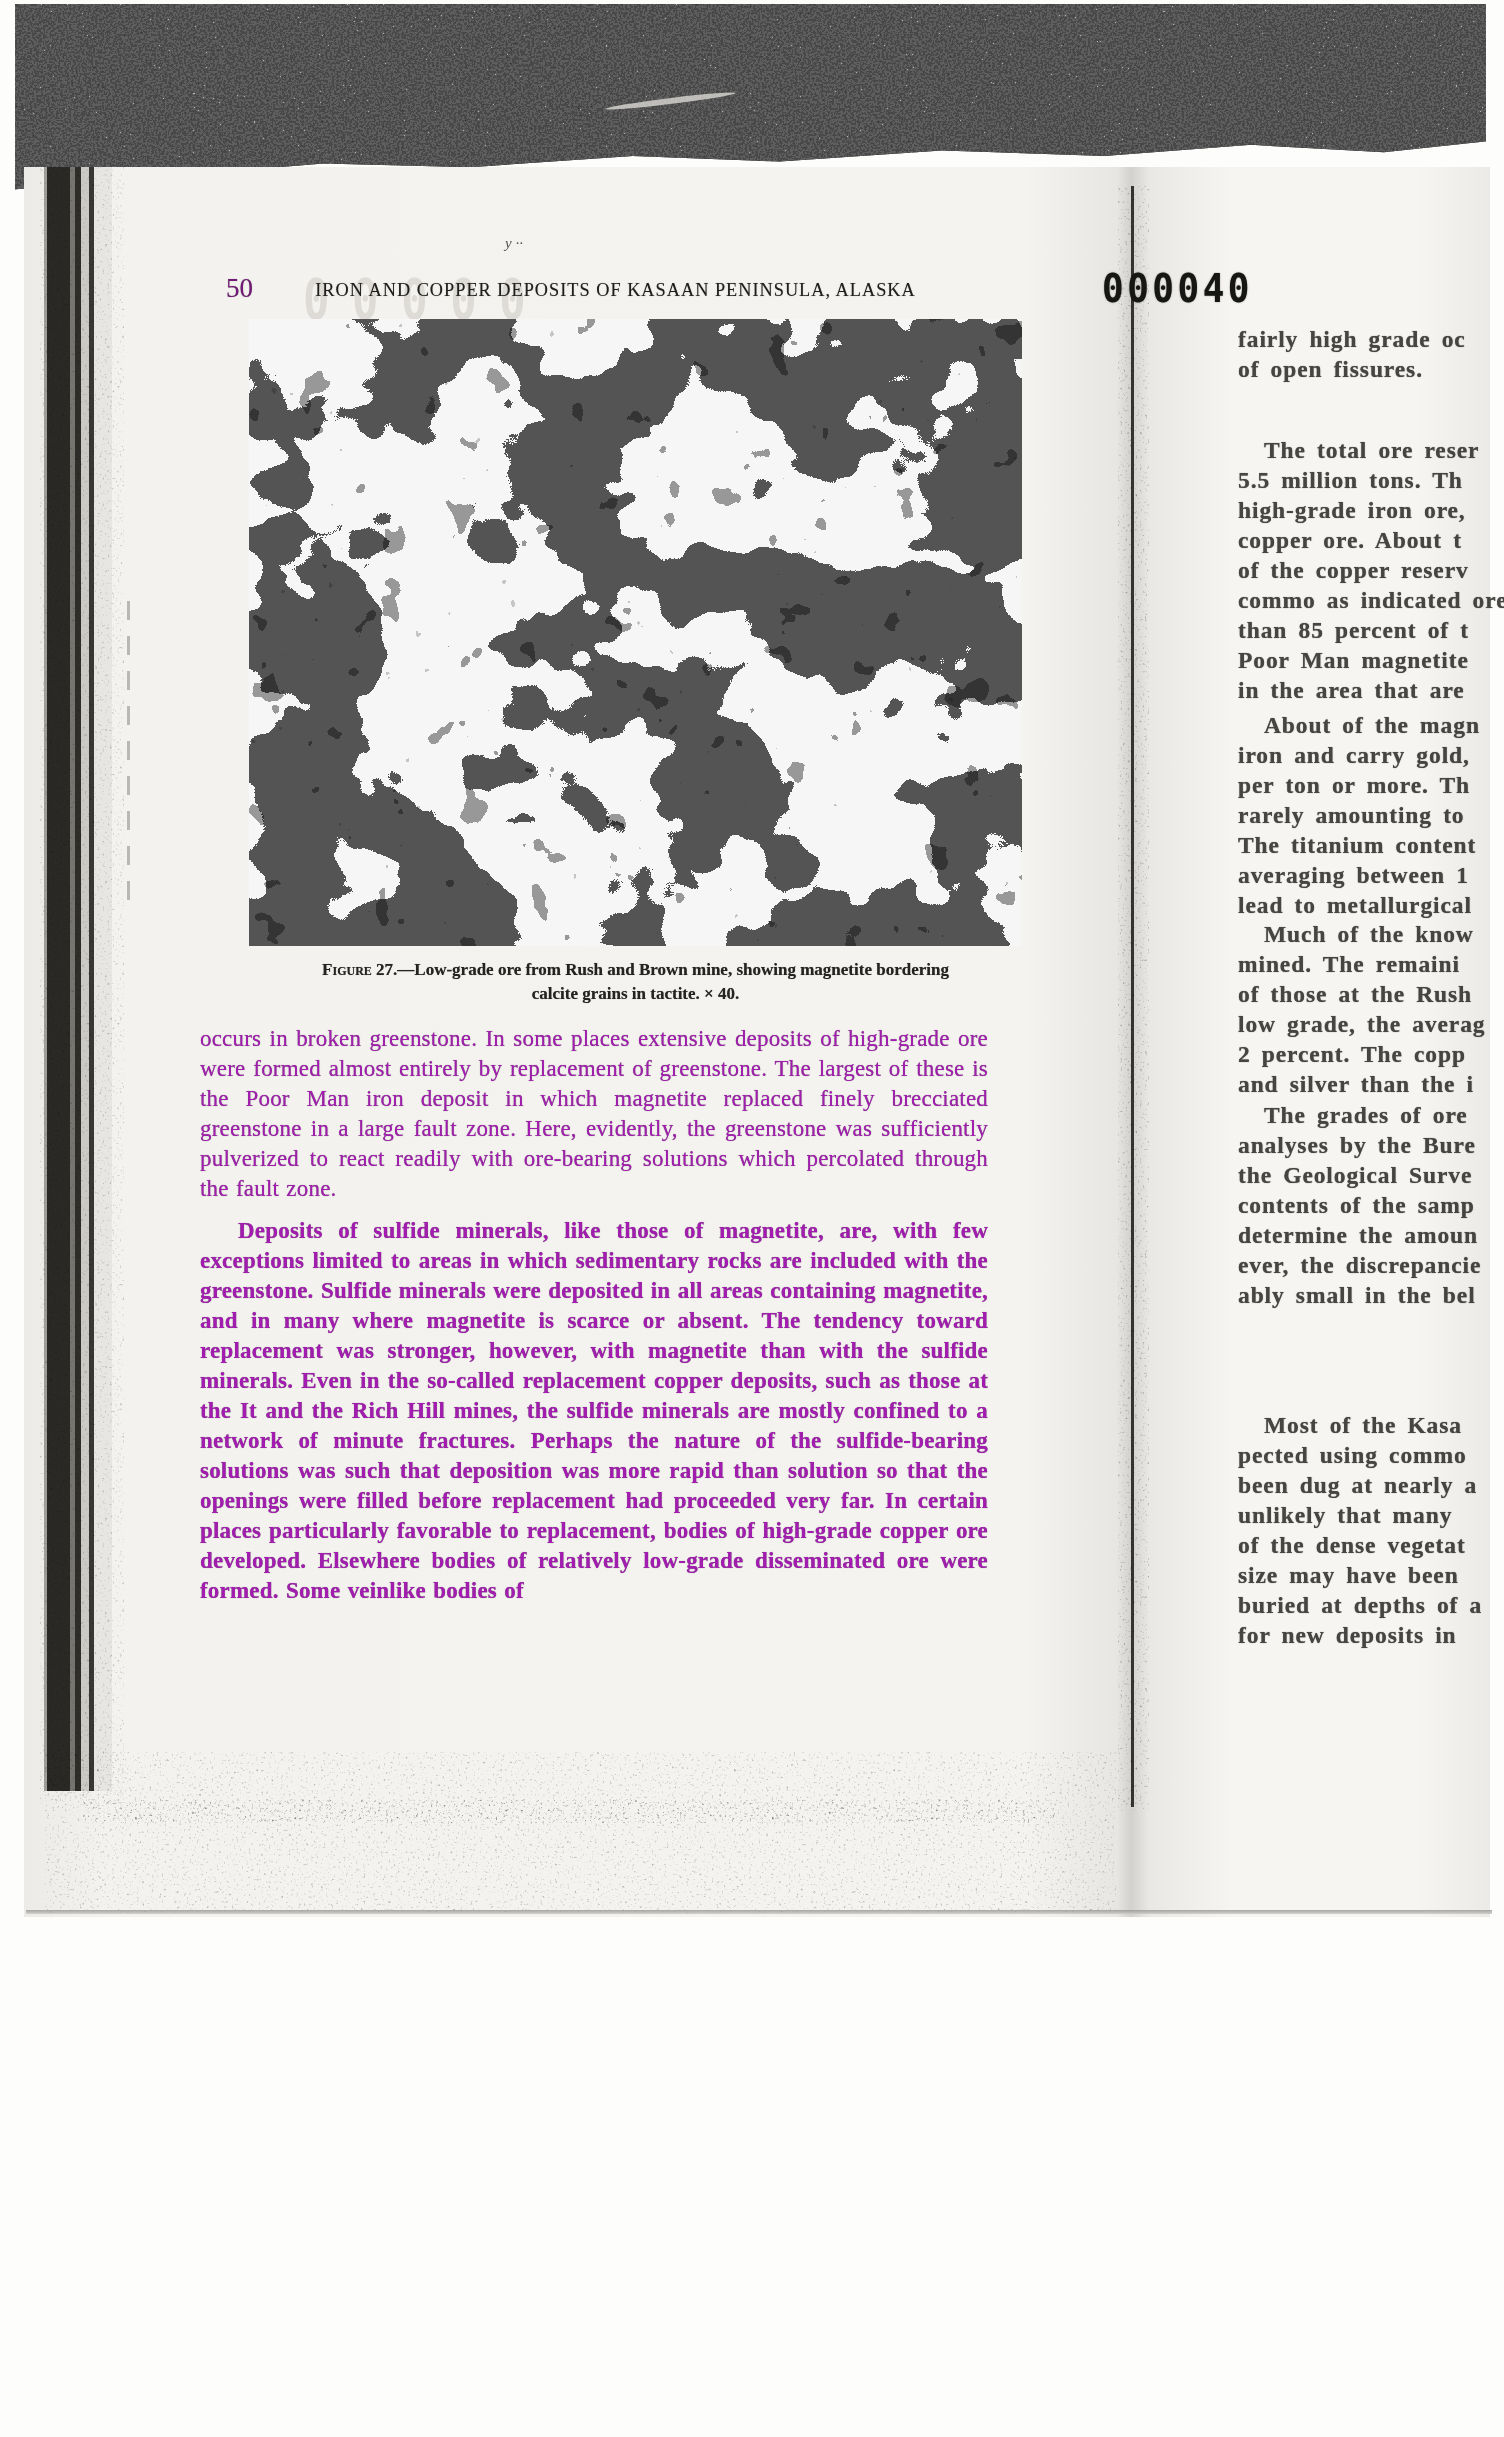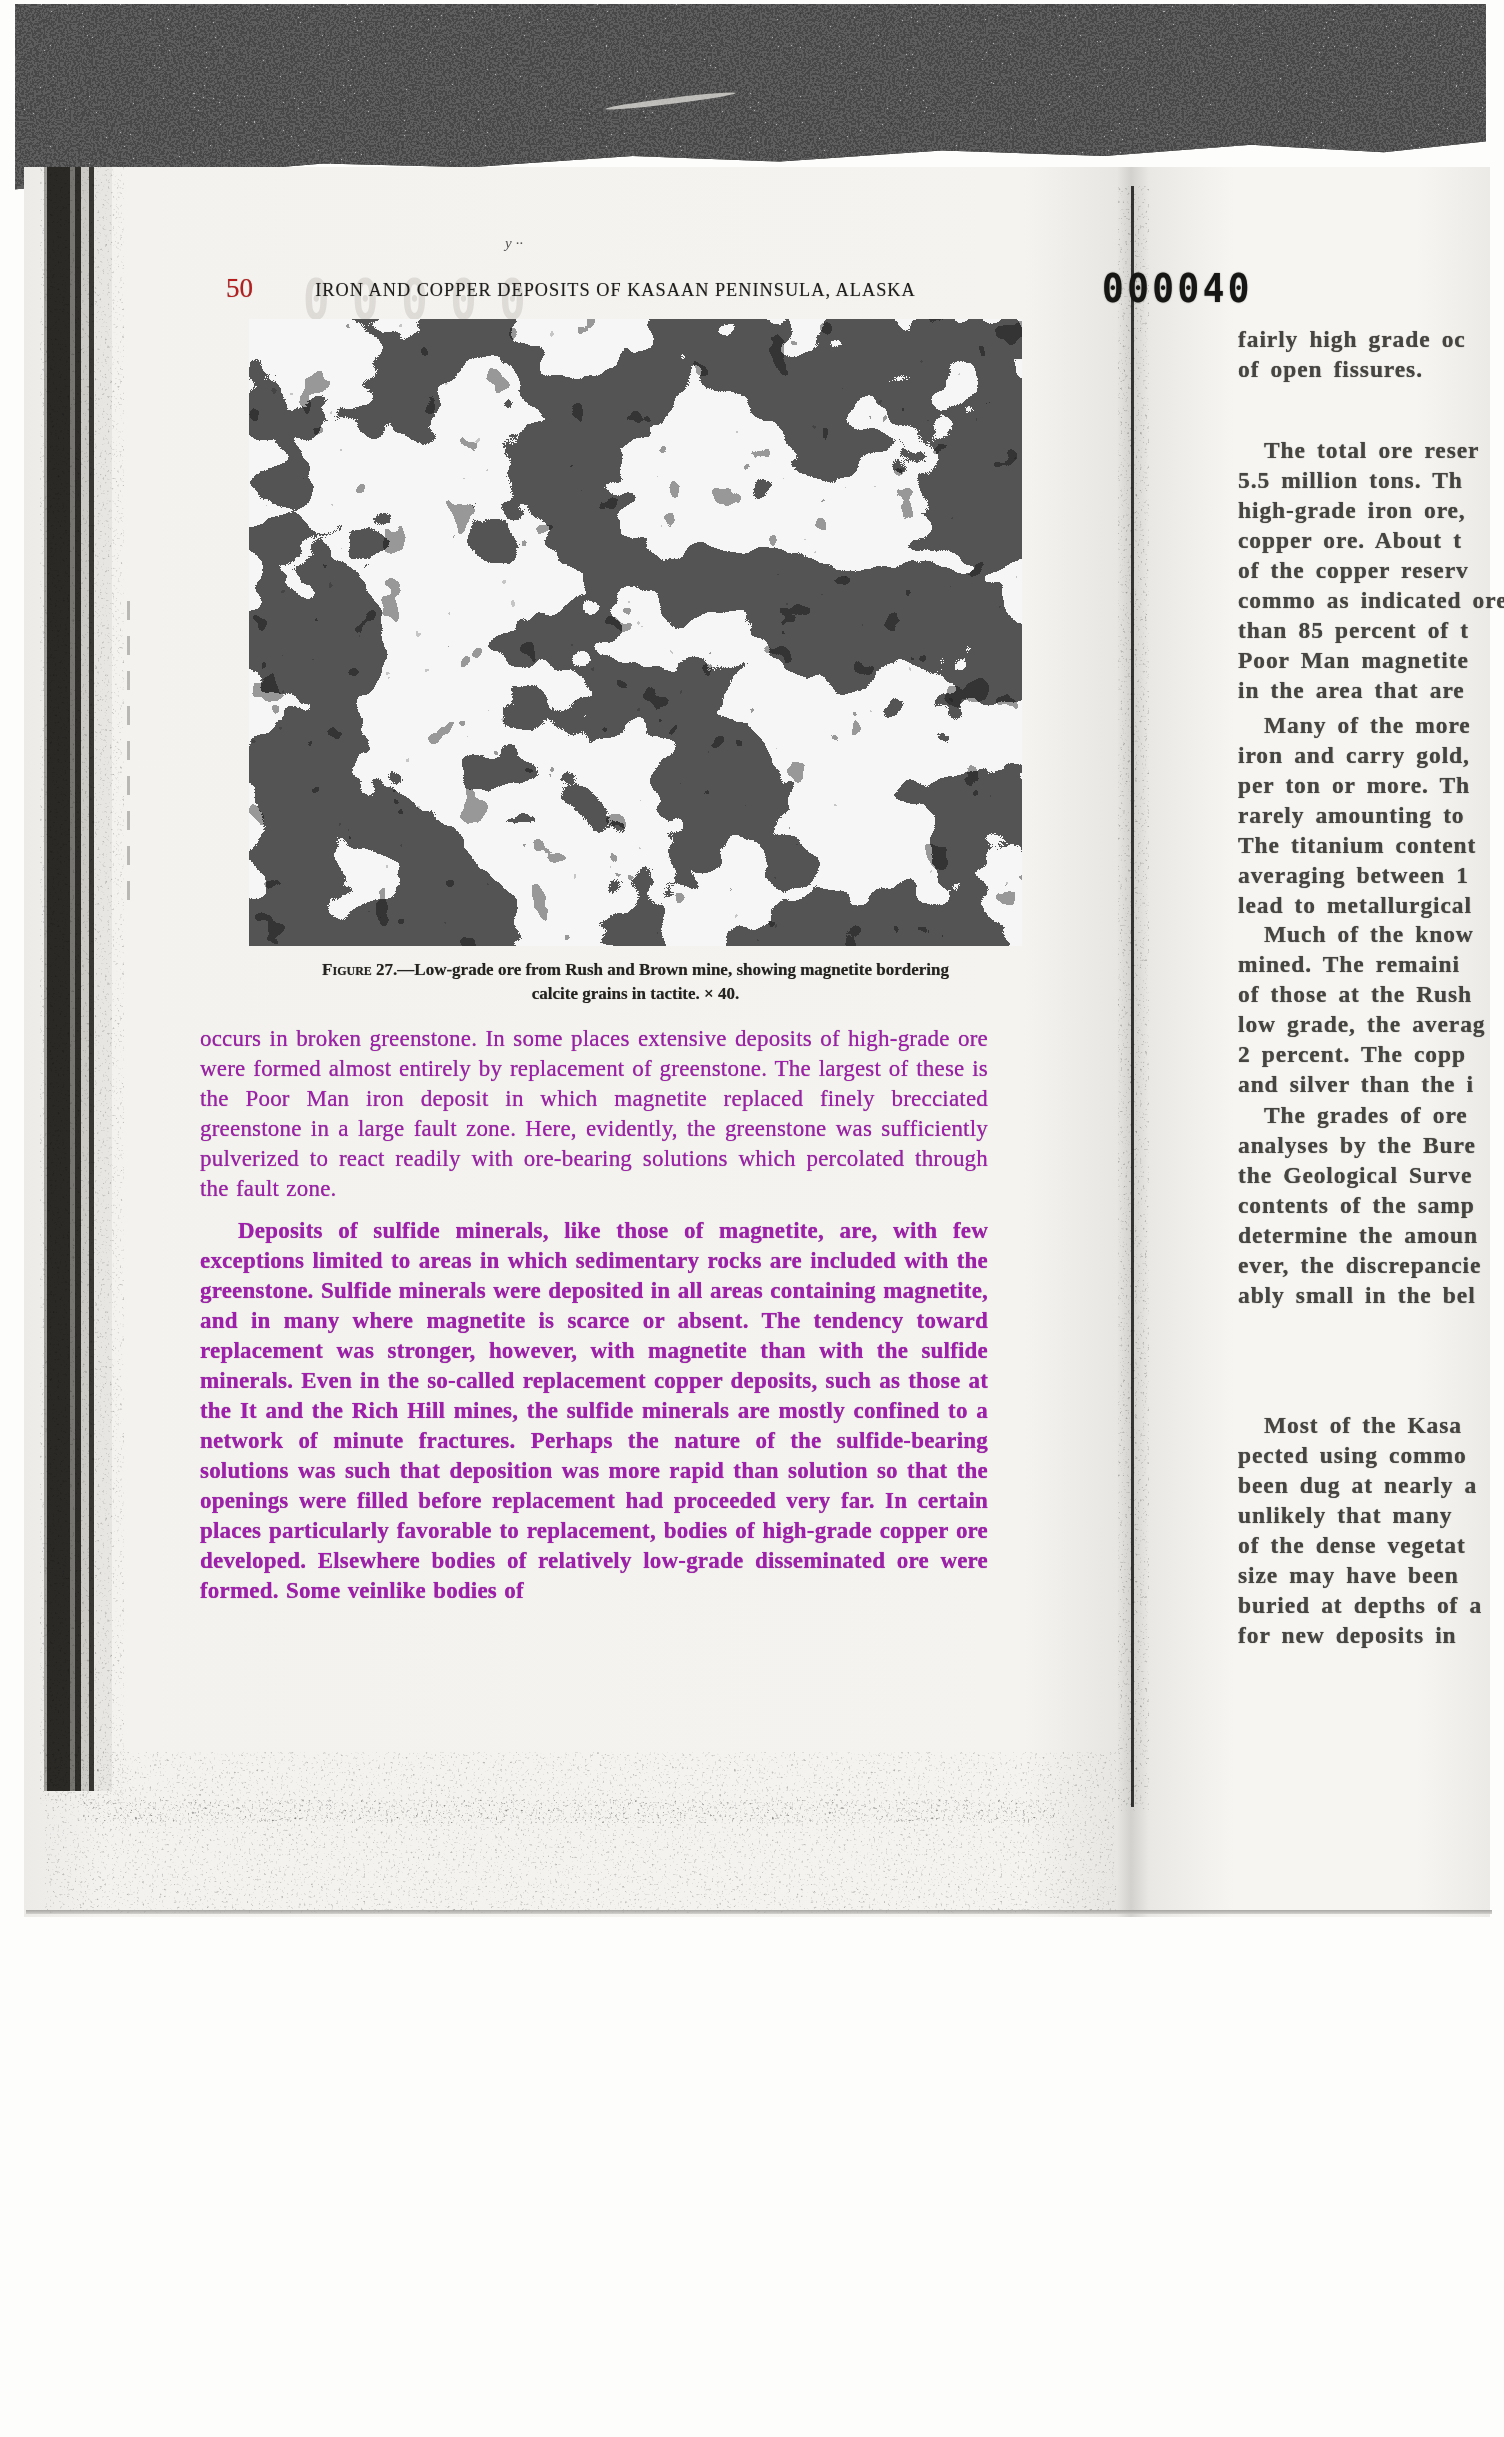--- a/index.html
+++ b/index.html
@@ -33,21 +33,21 @@
     background:linear-gradient(90deg,
       #9a9892 0 2.6px, #1b1a17 2.6px 26px, #6e6c66 26px 31px, #201f1b 31px 37px,
       #c9c7c2 37px 45px, #2a2926 45px 50px, #e7e5e1 50px 68px);
   }
   .binding-speck { position:absolute; left:40px; top:167px; width:84px; height:1637px; opacity:.45; }
   .binding-speck svg, .spine-speck svg, .bottom-speck svg, .bottom-speck2 svg { display:block; width:100%; height:100%; }
   
   .spine-line { position:absolute; left:1131px; top:186px; width:2.6px; height:1621px; background:#181816; opacity:.85; }
   .spine-speck { position:absolute; left:1118px; top:186px; width:31px; height:1626px; opacity:.55; }
   
-  .header-num { position:absolute; left:226px; top:273px; font-size:27px; color:#b91c1c; text-shadow:0 0 0.9px rgba(30,30,28,.5); }
+  .header-num { position:absolute; left:226px; top:273px; font-size:27px; color:#701a75; text-shadow:0 0 0.9px rgba(30,30,28,.5); }
   .header-title {
     position:absolute; left:267px; top:280px; width:697px; text-align:center;
     font-size:18.3px; letter-spacing:1px; white-space:nowrap; color:#201f1d;
     text-shadow:0 0 0.9px rgba(30,30,28,.45);
   }
   .ghost-stamp {
     position:absolute; left:303px; top:273px; font-family:"DejaVu Sans Mono",monospace;
     font-weight:bold; font-size:44px; letter-spacing:22.6px; transform:scaleY(1.25);
     color:rgba(110,100,85,.16);
   }
@@ -209,21 +209,21 @@
     <div class="rp-line">5.5 million tons.  Th</div>
     <div class="rp-line">high-grade iron ore,</div>
     <div class="rp-line">copper ore.  About t</div>
     <div class="rp-line">of the copper reserv</div>
     <div class="rp-line">commo as indicated ore;</div>
     <div class="rp-line">than 85 percent of t</div>
     <div class="rp-line">Poor Man magnetite</div>
     <div class="rp-line">in the area that are</div>
   </div>
   <div class="rp-group" style="top:710px">
-    <div class="rp-line indent">Many of the more</div>
+    <div class="rp-line indent">About of the magn</div>
     <div class="rp-line">iron and carry gold,</div>
     <div class="rp-line">per ton or more.  Th</div>
     <div class="rp-line">rarely amounting to</div>
     <div class="rp-line">The titanium content</div>
     <div class="rp-line">averaging between 1</div>
     <div class="rp-line">lead to metallurgical</div>
   </div>
   <div class="rp-group" style="top:919px">
     <div class="rp-line indent">Much of the know</div>
     <div class="rp-line">mined.  The remaini</div>

